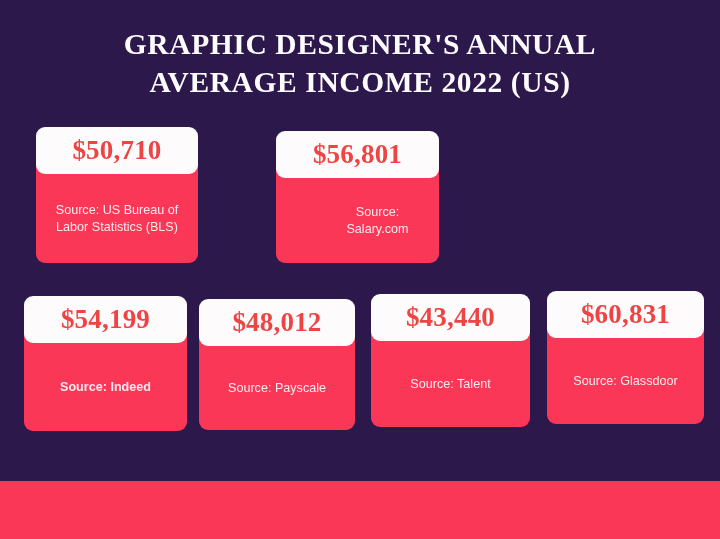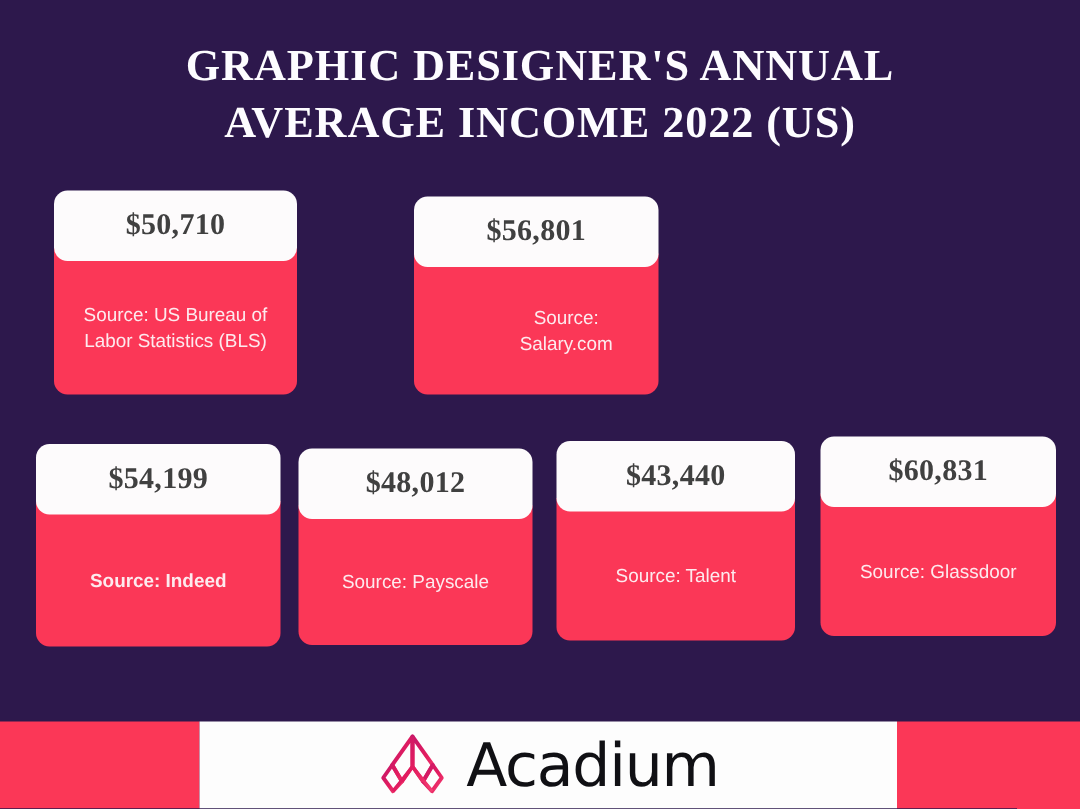--- a/index.html
+++ b/index.html
@@ -46,22 +46,22 @@
     height: 47px;
     display: flex;
     align-items: center;
     justify-content: center;
     position: relative;
     z-index: 3;
   }
   .card-amount {
     font-family: "Liberation Serif", serif;
     font-weight: bold;
-    font-size: 20px;
-    color: #404040;
+    font-size: 27px;
+    color: #ef4444;
     letter-spacing: 0.2px;
   }
   .card-body {
     background: #fb3757;
     border-bottom-left-radius: 9px;
     border-bottom-right-radius: 9px;
     position: relative;
     margin-top: -9px;
     padding-top: 9px;
     display: flex;
@@ -190,38 +190,14 @@
   <div class="card-head">
     <span class="card-amount">$60,831</span>
   </div>
   <div class="card-body">
     <span class="card-source">Source: Glassdoor</span>
   </div>
 </div>
 
 <div id="footer">
   <div class="footer-band" id="footer-band-left"></div>
-  <div id="footer-center">
-    <span>
-      <svg id="acadium-logo-mark" width="46" height="44" viewBox="0 0 46 44" fill="none">
-        <defs>
-          <linearGradient id="agrad" x1="0" y1="0" x2="1" y2="1">
-            <stop offset="0%" stop-color="#c4186a"></stop>
-            <stop offset="55%" stop-color="#e31c5f"></stop>
-            <stop offset="100%" stop-color="#f43f72"></stop>
-          </linearGradient>
-        </defs>
-
-        <path d="M23 3 L9.5 22 L16 33 L23 23 Z" stroke="url(#agrad)" stroke-width="2.6" fill="none" stroke-linejoin="round"></path>
-
-        <path d="M23 3 L36.5 22 L30 33 L23 23 Z" stroke="url(#agrad)" stroke-width="2.6" fill="none" stroke-linejoin="round"></path>
-
-        <path d="M9.5 22 L3.5 30.5 L10 39.5 L16 33 Z" stroke="url(#agrad)" stroke-width="2.6" fill="none" stroke-linejoin="round"></path>
-
-        <path d="M36.5 22 L42.5 30.5 L36 39.5 L30 33 Z" stroke="url(#agrad)" stroke-width="2.6" fill="none" stroke-linejoin="round"></path>
-
-        <path d="M23 3 L23 23 M16 33 L23 23 L30 33 M10 39.5 L23 23 L36 39.5" stroke="url(#agrad)" stroke-width="2.2" fill="none" stroke-linejoin="round"></path>
-      </svg>
-    </span>
-    <span id="acadium-wordmark">Acadium</span>
-  </div>
   <div class="footer-band" id="footer-band-right"></div>
 </div>
 
 </body></html>

